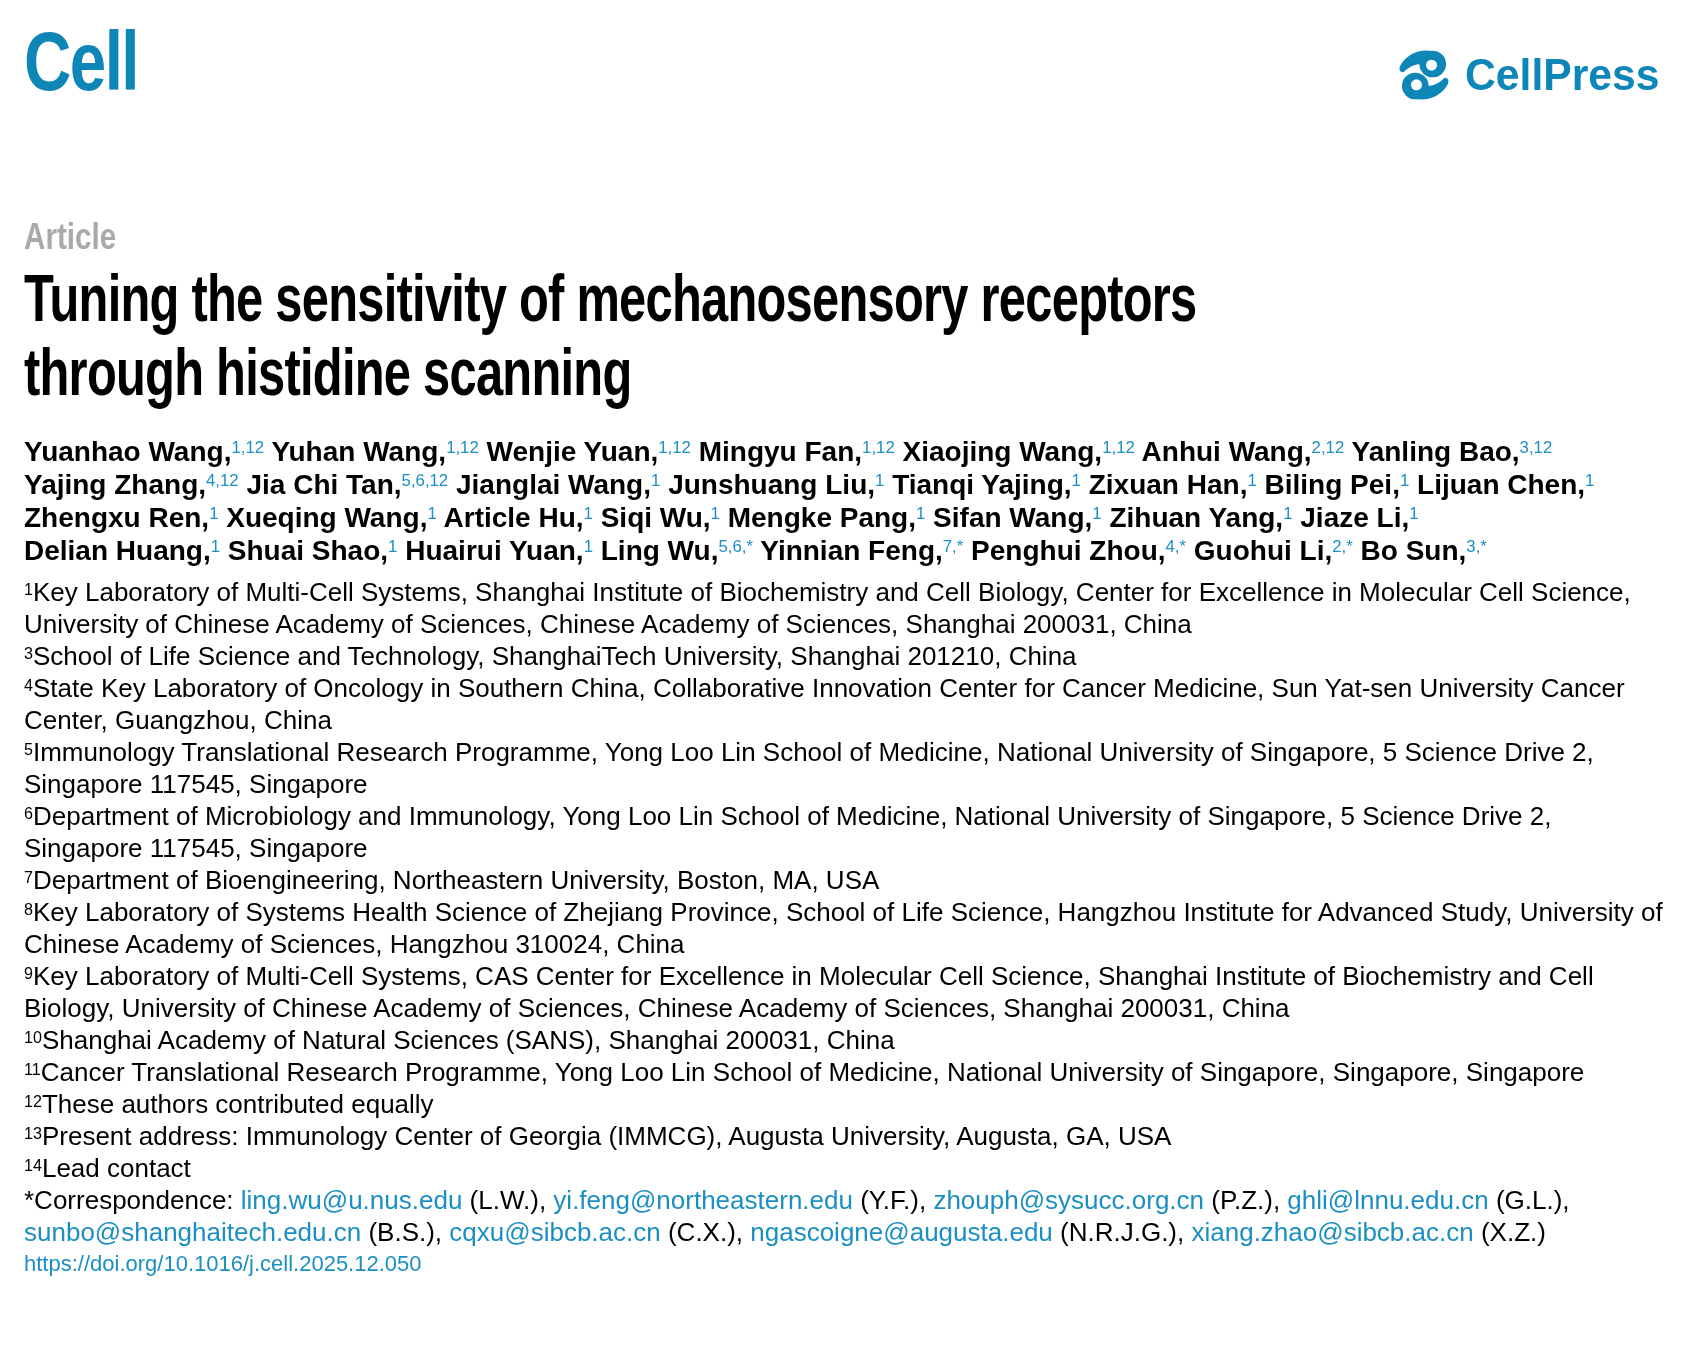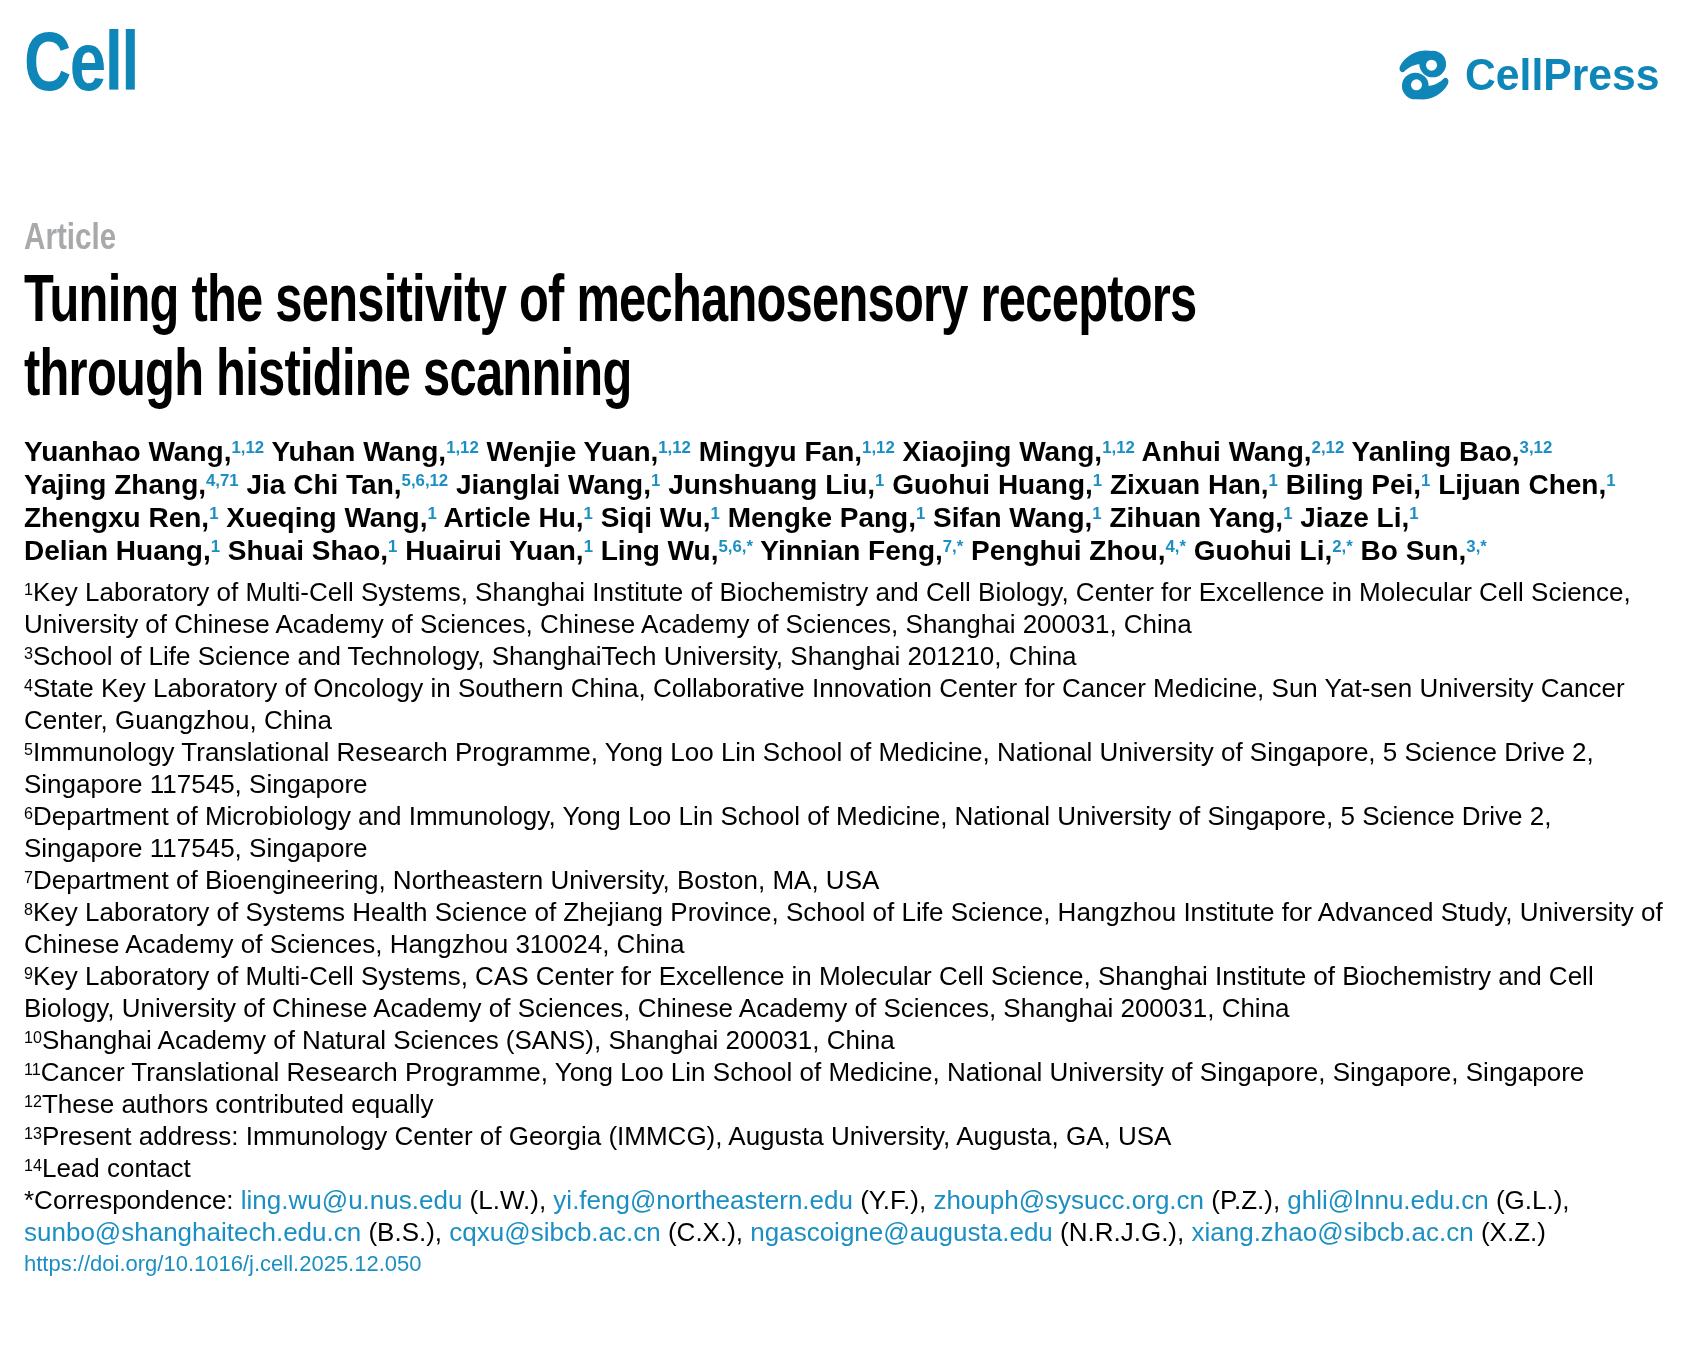--- a/index.html
+++ b/index.html
@@ -43,21 +43,21 @@
   .title .tline{
     display:block;font-size:66px;line-height:74px;letter-spacing:-1px;
     transform:scaleX(0.74);transform-origin:left top;white-space:nowrap;
   }
 
   
   .authors{margin-top:26px;font-weight:bold;font-size:28px;}
   .author-line{line-height:33px;white-space:nowrap;}
   .authors sup{
     color:var(--link-blue);font-size:0.60em;line-height:0;
-    position:relative;top:-0.45em;vertical-align:baseline;font-weight:bold;
+    position:relative;top:-0.45em;vertical-align:baseline;font-weight:normal;
   }
 
   
   .affils{margin-top:9px;}
   .affil{font-size:26px;line-height:32px;max-width:1666px;}
   .affil sup{
     font-size:0.62em;line-height:0;position:relative;top:-0.35em;vertical-align:baseline;
   }
   .corresp{margin-top:0;}
   .email-link,.doi a{color:var(--link-blue);text-decoration:none;cursor:pointer;}
@@ -89,21 +89,21 @@
   <main>
     <div class="kicker">Article</div>
 
     <h1 class="title">
       <span class="tline">Tuning the sensitivity of mechanosensory receptors</span>
       <span class="tline">through histidine scanning</span>
     </h1>
 
     <div class="authors" id="authors">
         <div class="author-line"><span>Yuanhao Wang,</span><sup>1,12</sup> <span>Yuhan Wang,</span><sup>1,12</sup> <span>Wenjie Yuan,</span><sup>1,12</sup> <span>Mingyu Fan,</span><sup>1,12</sup> <span>Xiaojing Wang,</span><sup>1,12</sup> <span>Anhui Wang,</span><sup>2,12</sup> <span>Yanling Bao,</span><sup>3,12</sup> </div>
-        <div class="author-line"><span>Yajing Zhang,</span><sup>4,71</sup> <span>Jia Chi Tan,</span><sup>5,6,12</sup> <span>Jianglai Wang,</span><sup>1</sup> <span>Junshuang Liu,</span><sup>1</sup> <span>Guohui Huang,</span><sup>1</sup> <span>Zixuan Han,</span><sup>1</sup> <span>Biling Pei,</span><sup>1</sup> <span>Lijuan Chen,</span><sup>1</sup> </div>
+        <div class="author-line"><span>Yajing Zhang,</span><sup>4,12</sup> <span>Jia Chi Tan,</span><sup>5,6,12</sup> <span>Jianglai Wang,</span><sup>1</sup> <span>Junshuang Liu,</span><sup>1</sup> <span>Tianqi Yajing,</span><sup>1</sup> <span>Zixuan Han,</span><sup>1</sup> <span>Biling Pei,</span><sup>1</sup> <span>Lijuan Chen,</span><sup>1</sup> </div>
         <div class="author-line"><span>Zhengxu Ren,</span><sup>1</sup> <span>Xueqing Wang,</span><sup>1</sup> <span>Article Hu,</span><sup>1</sup> <span>Siqi Wu,</span><sup>1</sup> <span>Mengke Pang,</span><sup>1</sup> <span>Sifan Wang,</span><sup>1</sup> <span>Zihuan Yang,</span><sup>1</sup> <span>Jiaze Li,</span><sup>1</sup> </div>
         <div class="author-line"><span>Delian Huang,</span><sup>1</sup> <span>Shuai Shao,</span><sup>1</sup> <span>Huairui Yuan,</span><sup>1</sup> <span>Ling Wu,</span><sup>5,6,*</sup> <span>Yinnian Feng,</span><sup>7,*</sup> <span>Penghui Zhou,</span><sup>4,*</sup> <span>Guohui Li,</span><sup>2,*</sup> <span>Bo Sun,</span><sup>3,*</sup> </div>
       </div>
 
     <div class="affils" id="affils">
         <div class="affil"><sup>1</sup>Key Laboratory of Multi-Cell Systems, Shanghai Institute of Biochemistry and Cell Biology, Center for Excellence in Molecular Cell Science, University of Chinese Academy of Sciences, Chinese Academy of Sciences, Shanghai 200031, China</div>
         <div class="affil"><sup>3</sup>School of Life Science and Technology, ShanghaiTech University, Shanghai 201210, China</div>
         <div class="affil"><sup>4</sup>State Key Laboratory of Oncology in Southern China, Collaborative Innovation Center for Cancer Medicine, Sun Yat-sen University Cancer Center, Guangzhou, China</div>
         <div class="affil"><sup>5</sup>Immunology Translational Research Programme, Yong Loo Lin School of Medicine, National University of Singapore, 5 Science Drive 2, Singapore 117545, Singapore</div>
         <div class="affil"><sup>6</sup>Department of Microbiology and Immunology, Yong Loo Lin School of Medicine, National University of Singapore, 5 Science Drive 2, Singapore 117545, Singapore</div>

